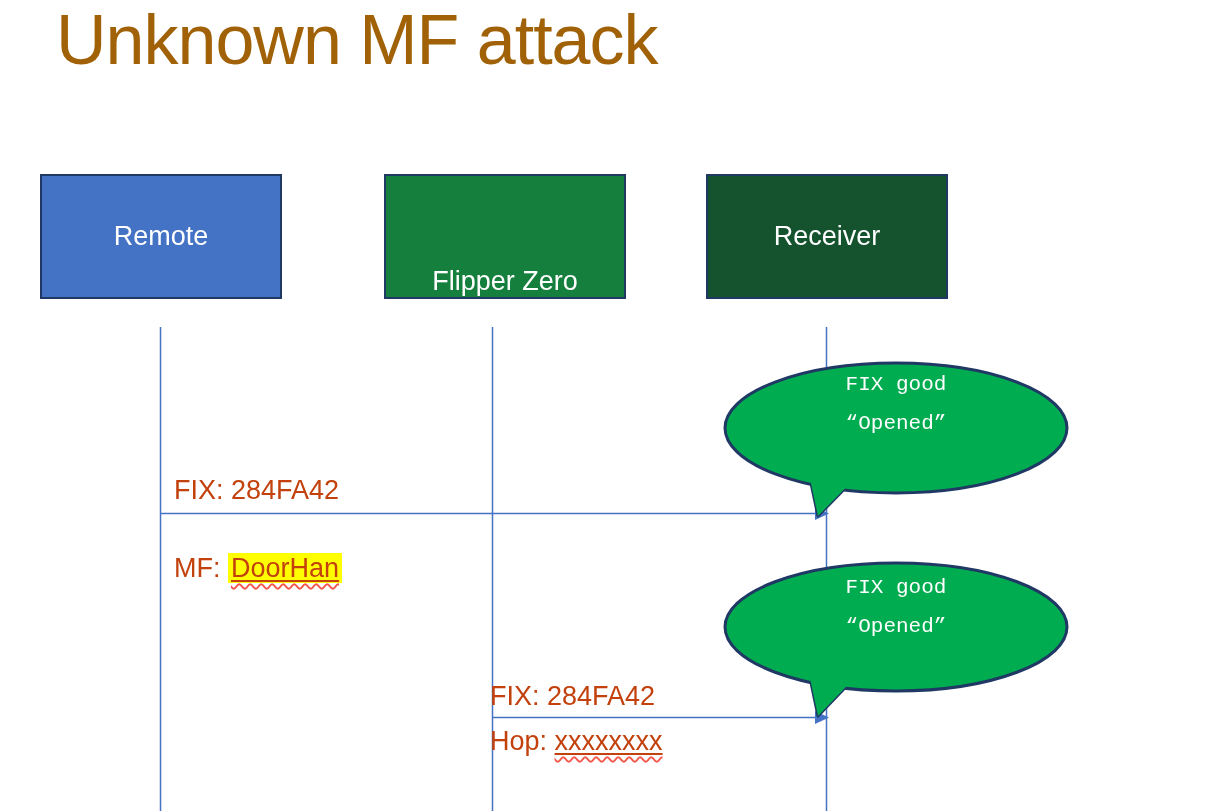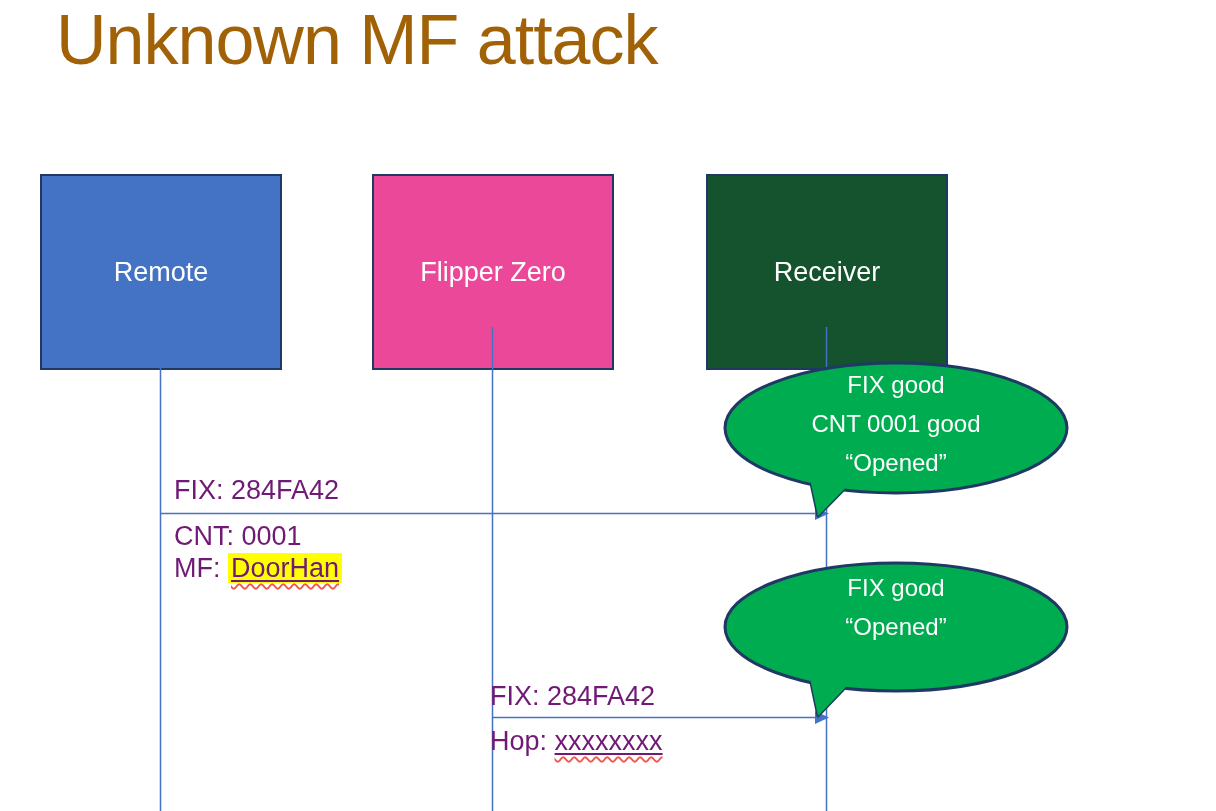--- a/index.html
+++ b/index.html
@@ -1,44 +1,44 @@
 <!DOCTYPE html>
 <html><head>
 <meta charset="utf-8">
 <style>
   html,body{margin:0;padding:0;background:#fff;}
   .canvas{position:relative;width:1216px;height:811px;background:#ffffff;
           font-family:"Liberation Sans",sans-serif;overflow:hidden;}
   .title{position:absolute;left:56px;top:2px;font-size:70px;font-weight:300;
          letter-spacing:-1px;line-height:76px;color:#a16207;white-space:nowrap;}
-  .actor{position:absolute;top:174px;width:242px;height:196px;
+  .actor{position:absolute;top:174px;width:242px;height:125px;
          border:2.5px solid #1F3864;box-sizing:border-box;
          display:flex;align-items:center;justify-content:center;}
   .actor-label{color:#ffffff;font-size:27px;}
   .overlay{position:absolute;left:0;top:0;}
-  .msg{position:absolute;font-size:27px;line-height:33px;color:#701a75;white-space:nowrap;}
+  .msg{position:absolute;font-size:27px;line-height:33px;color:#c2410c;white-space:nowrap;}
   .hl{padding:0 3px;}
   .u-solid{text-decoration-line:underline;text-decoration-style:solid;
            text-decoration-thickness:1.5px;text-underline-offset:3px;}
   .u-wavy{text-decoration-line:underline;text-decoration-style:wavy;
           text-decoration-thickness:1.5px;text-underline-offset:6px;}
   .bubble-text{position:absolute;width:340px;text-align:center;
-               font-size:24px;line-height:39px;color:#ffffff;}
+               font-size:21px;line-height:39px;color:#ffffff;font-family:Liberation Mono, monospace;}
 </style>
 </head>
 <body>
 
 <div class="canvas">
 
   <div class="title">Unknown MF attack</div>
 
   <div class="actor" style="left: 40px; background-color: rgb(68, 114, 196); border-color: rgb(31, 56, 100);">
     <span class="actor-label">Remote</span>
   </div>
-  <div class="actor" style="left: 372px; background-color: #ec4899; border-color: rgb(31, 56, 100);">
+  <div class="actor" style="left: 384px; background-color: #15803d; border-color: rgb(31, 56, 100); align-items: flex-end;">
     <span class="actor-label">Flipper Zero</span>
   </div>
   <div class="actor" style="left: 706px; background-color: #14532d; border-color: rgb(31, 56, 100);">
     <span class="actor-label">Receiver</span>
   </div>
 
   <svg class="overlay" width="1216" height="811" viewBox="0 0 1216 811">
 
     <line x1="160.5" y1="327" x2="160.5" y2="811" stroke-width="1.5" style="stroke: rgb(68, 114, 196);"></line>
     <line x1="492.5" y1="327" x2="492.5" y2="811" stroke-width="1.5" style="stroke: rgb(68, 114, 196);"></line>
@@ -53,29 +53,27 @@
     <path d="M806 460 L864 469 L818 516 Z" stroke-width="3" stroke-linejoin="round" style="fill: rgb(0, 172, 80); stroke: rgb(31, 56, 100);"></path>
     <ellipse cx="896" cy="428" rx="171" ry="65" stroke-width="3" style="fill: rgb(0, 172, 80); stroke: rgb(31, 56, 100);"></ellipse>
     <path d="M806 460 L864 469 L818 516 Z" stroke="none" style="fill: rgb(0, 172, 80);"></path>
 
     <path d="M806 659 L864 668 L818 716 Z" stroke-width="3" stroke-linejoin="round" style="fill: rgb(0, 172, 80); stroke: rgb(31, 56, 100);"></path>
     <ellipse cx="896" cy="627" rx="171" ry="64" stroke-width="3" style="fill: rgb(0, 172, 80); stroke: rgb(31, 56, 100);"></ellipse>
     <path d="M806 659 L864 668 L818 716 Z" stroke="none" style="fill: rgb(0, 172, 80);"></path>
   </svg>
 
   <div class="msg" style="left:174px;top:474px">FIX: 284FA42</div>
-  <div class="msg" style="left:174px;top:520px"><span>CNT: </span><span>0001</span></div>
   <div class="msg" style="left:174px;top:552px"><span>MF: </span><span class="hl" style="background-color: rgb(255, 255, 0);"><span class="u-solid"><span class="u-wavy" style="text-decoration-color: rgb(242, 87, 74);">DoorHan</span></span></span></div>
 
   <div class="msg" style="left:490px;top:680px">FIX: 284FA42</div>
   <div class="msg" style="left:490px;top:725px"><span>Hop: </span><span class="u-solid"><span class="u-wavy" style="text-decoration-color: rgb(242, 87, 74); text-align: center;">xxxxxxxx</span></span></div>
 
   <div class="bubble-text" style="left:726px;top:365px">
     <div>FIX good</div>
-    <div>CNT 0001 good</div>
     <div>“Opened”</div>
   </div>
   <div class="bubble-text" style="left:726px;top:568px">
     <div>FIX good</div>
     <div>“Opened”</div>
   </div>
 
 </div>
 
 </body></html>

